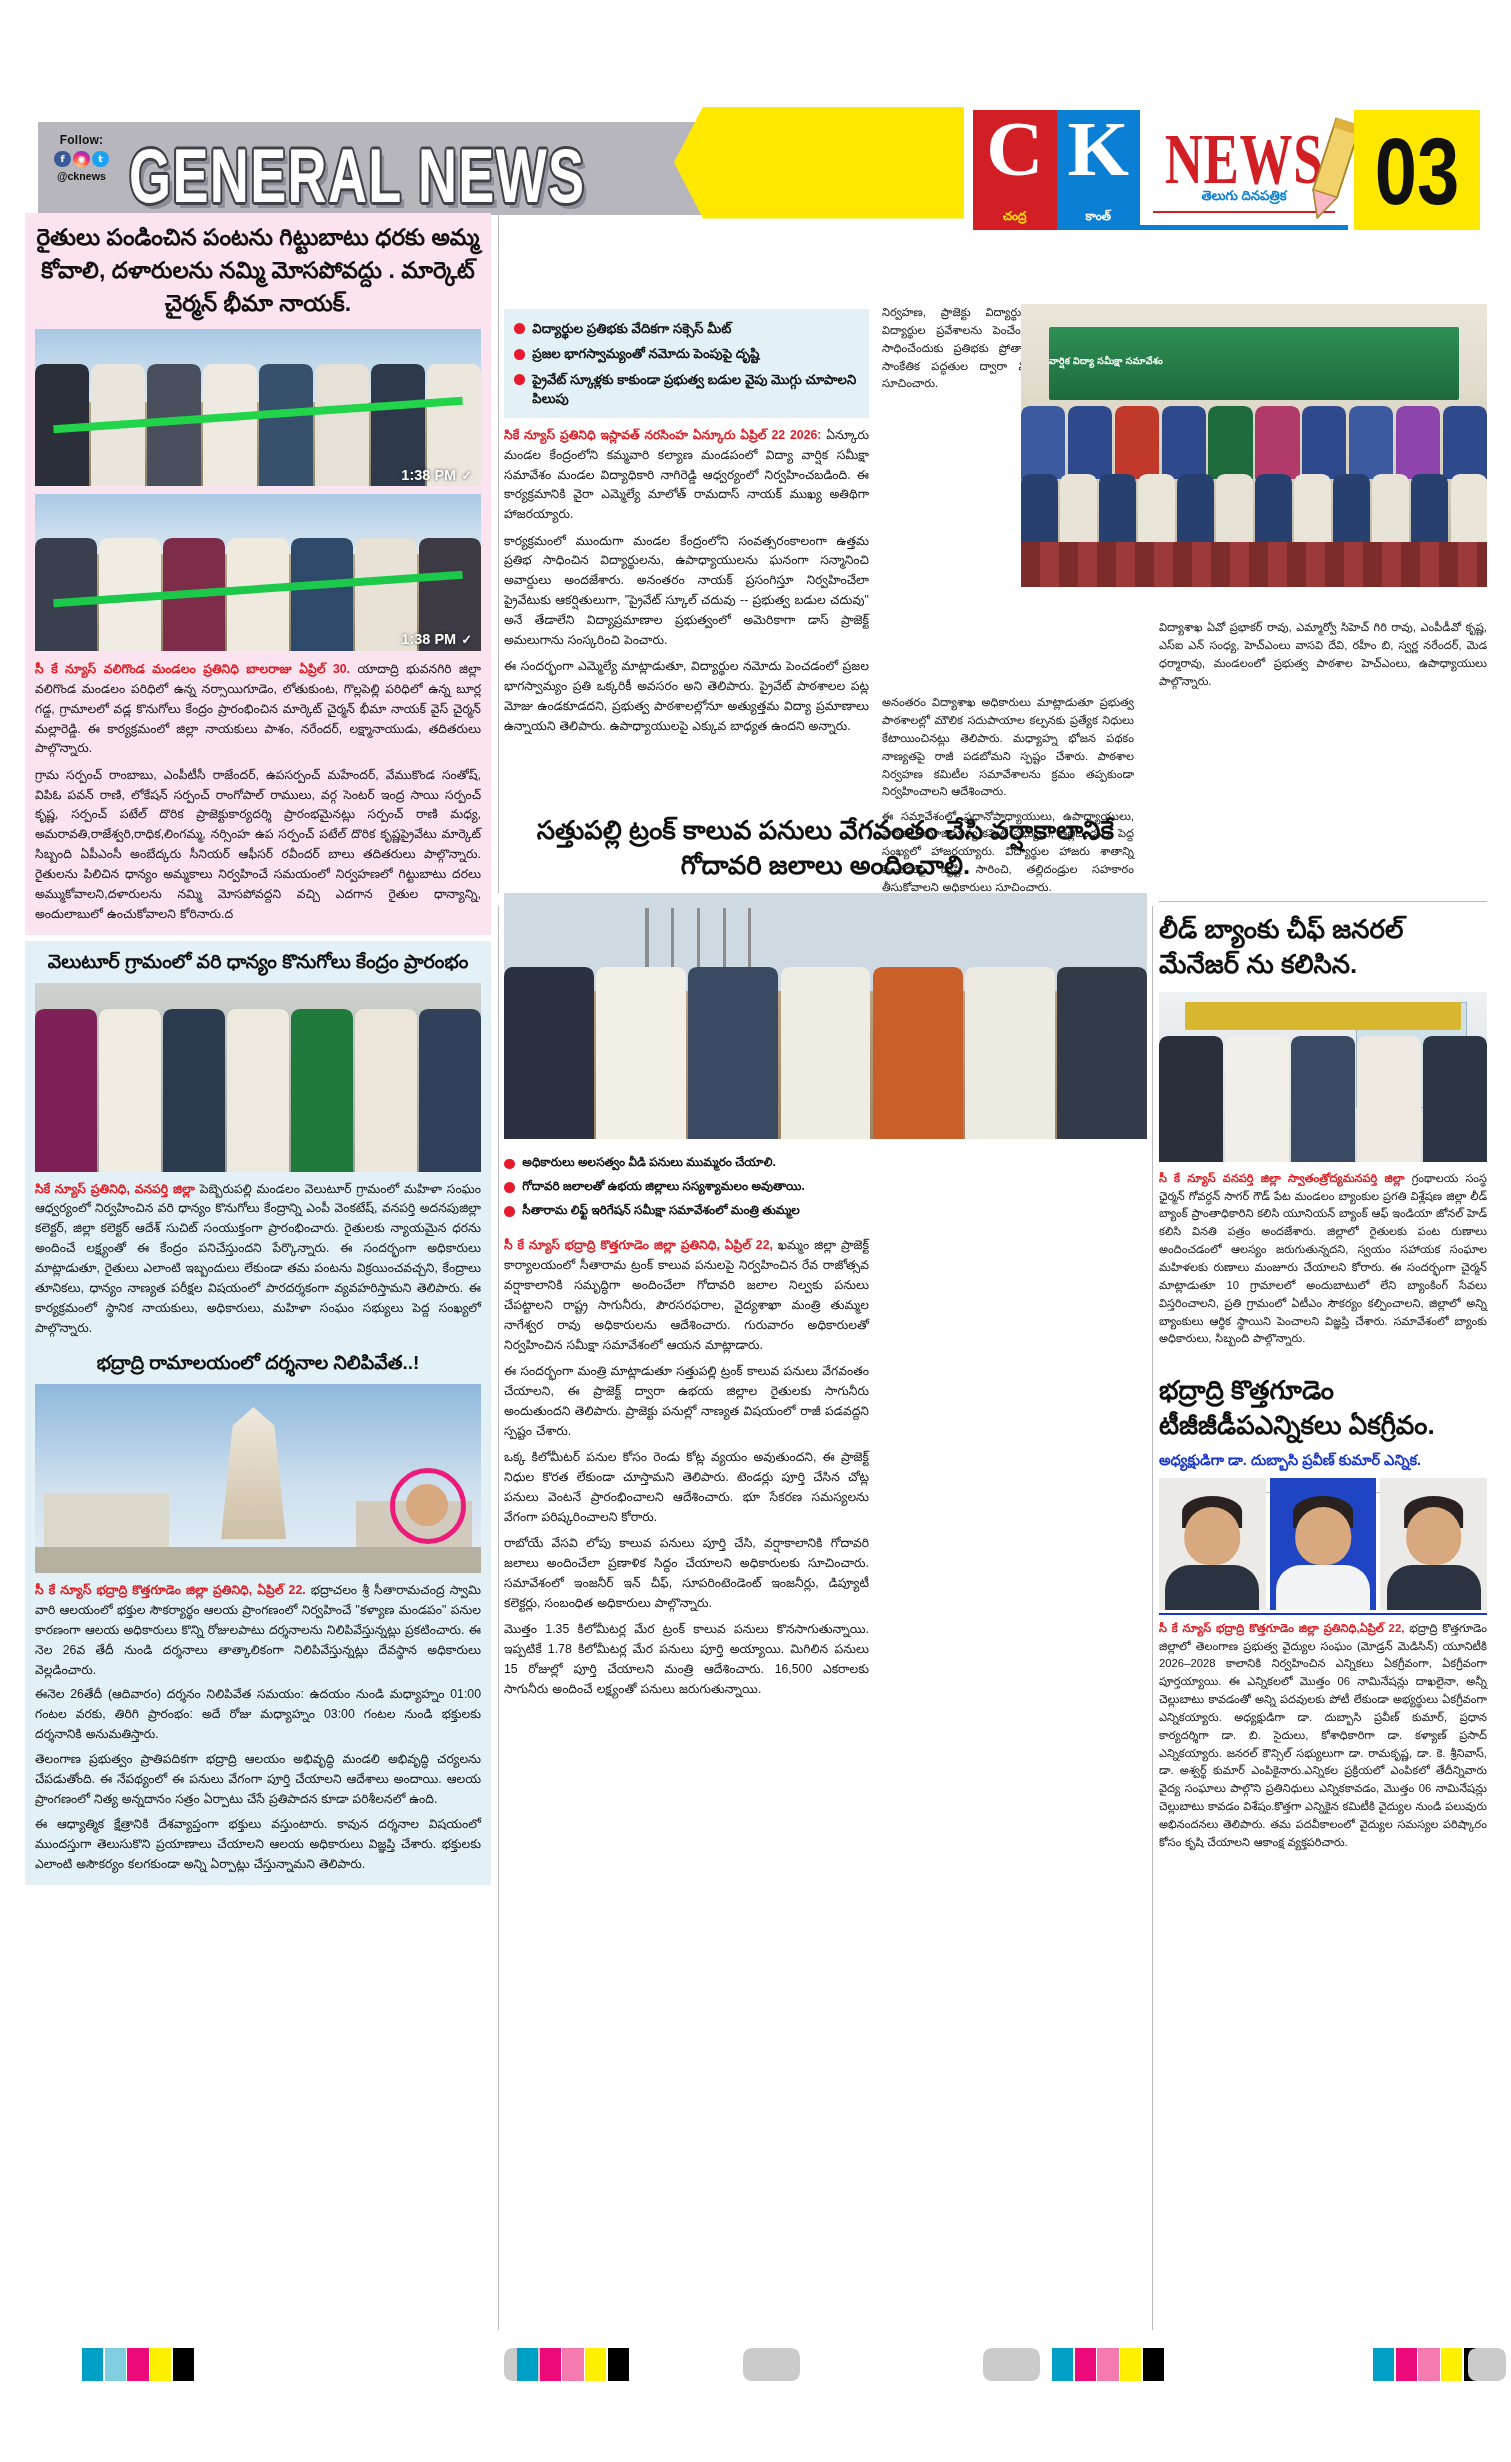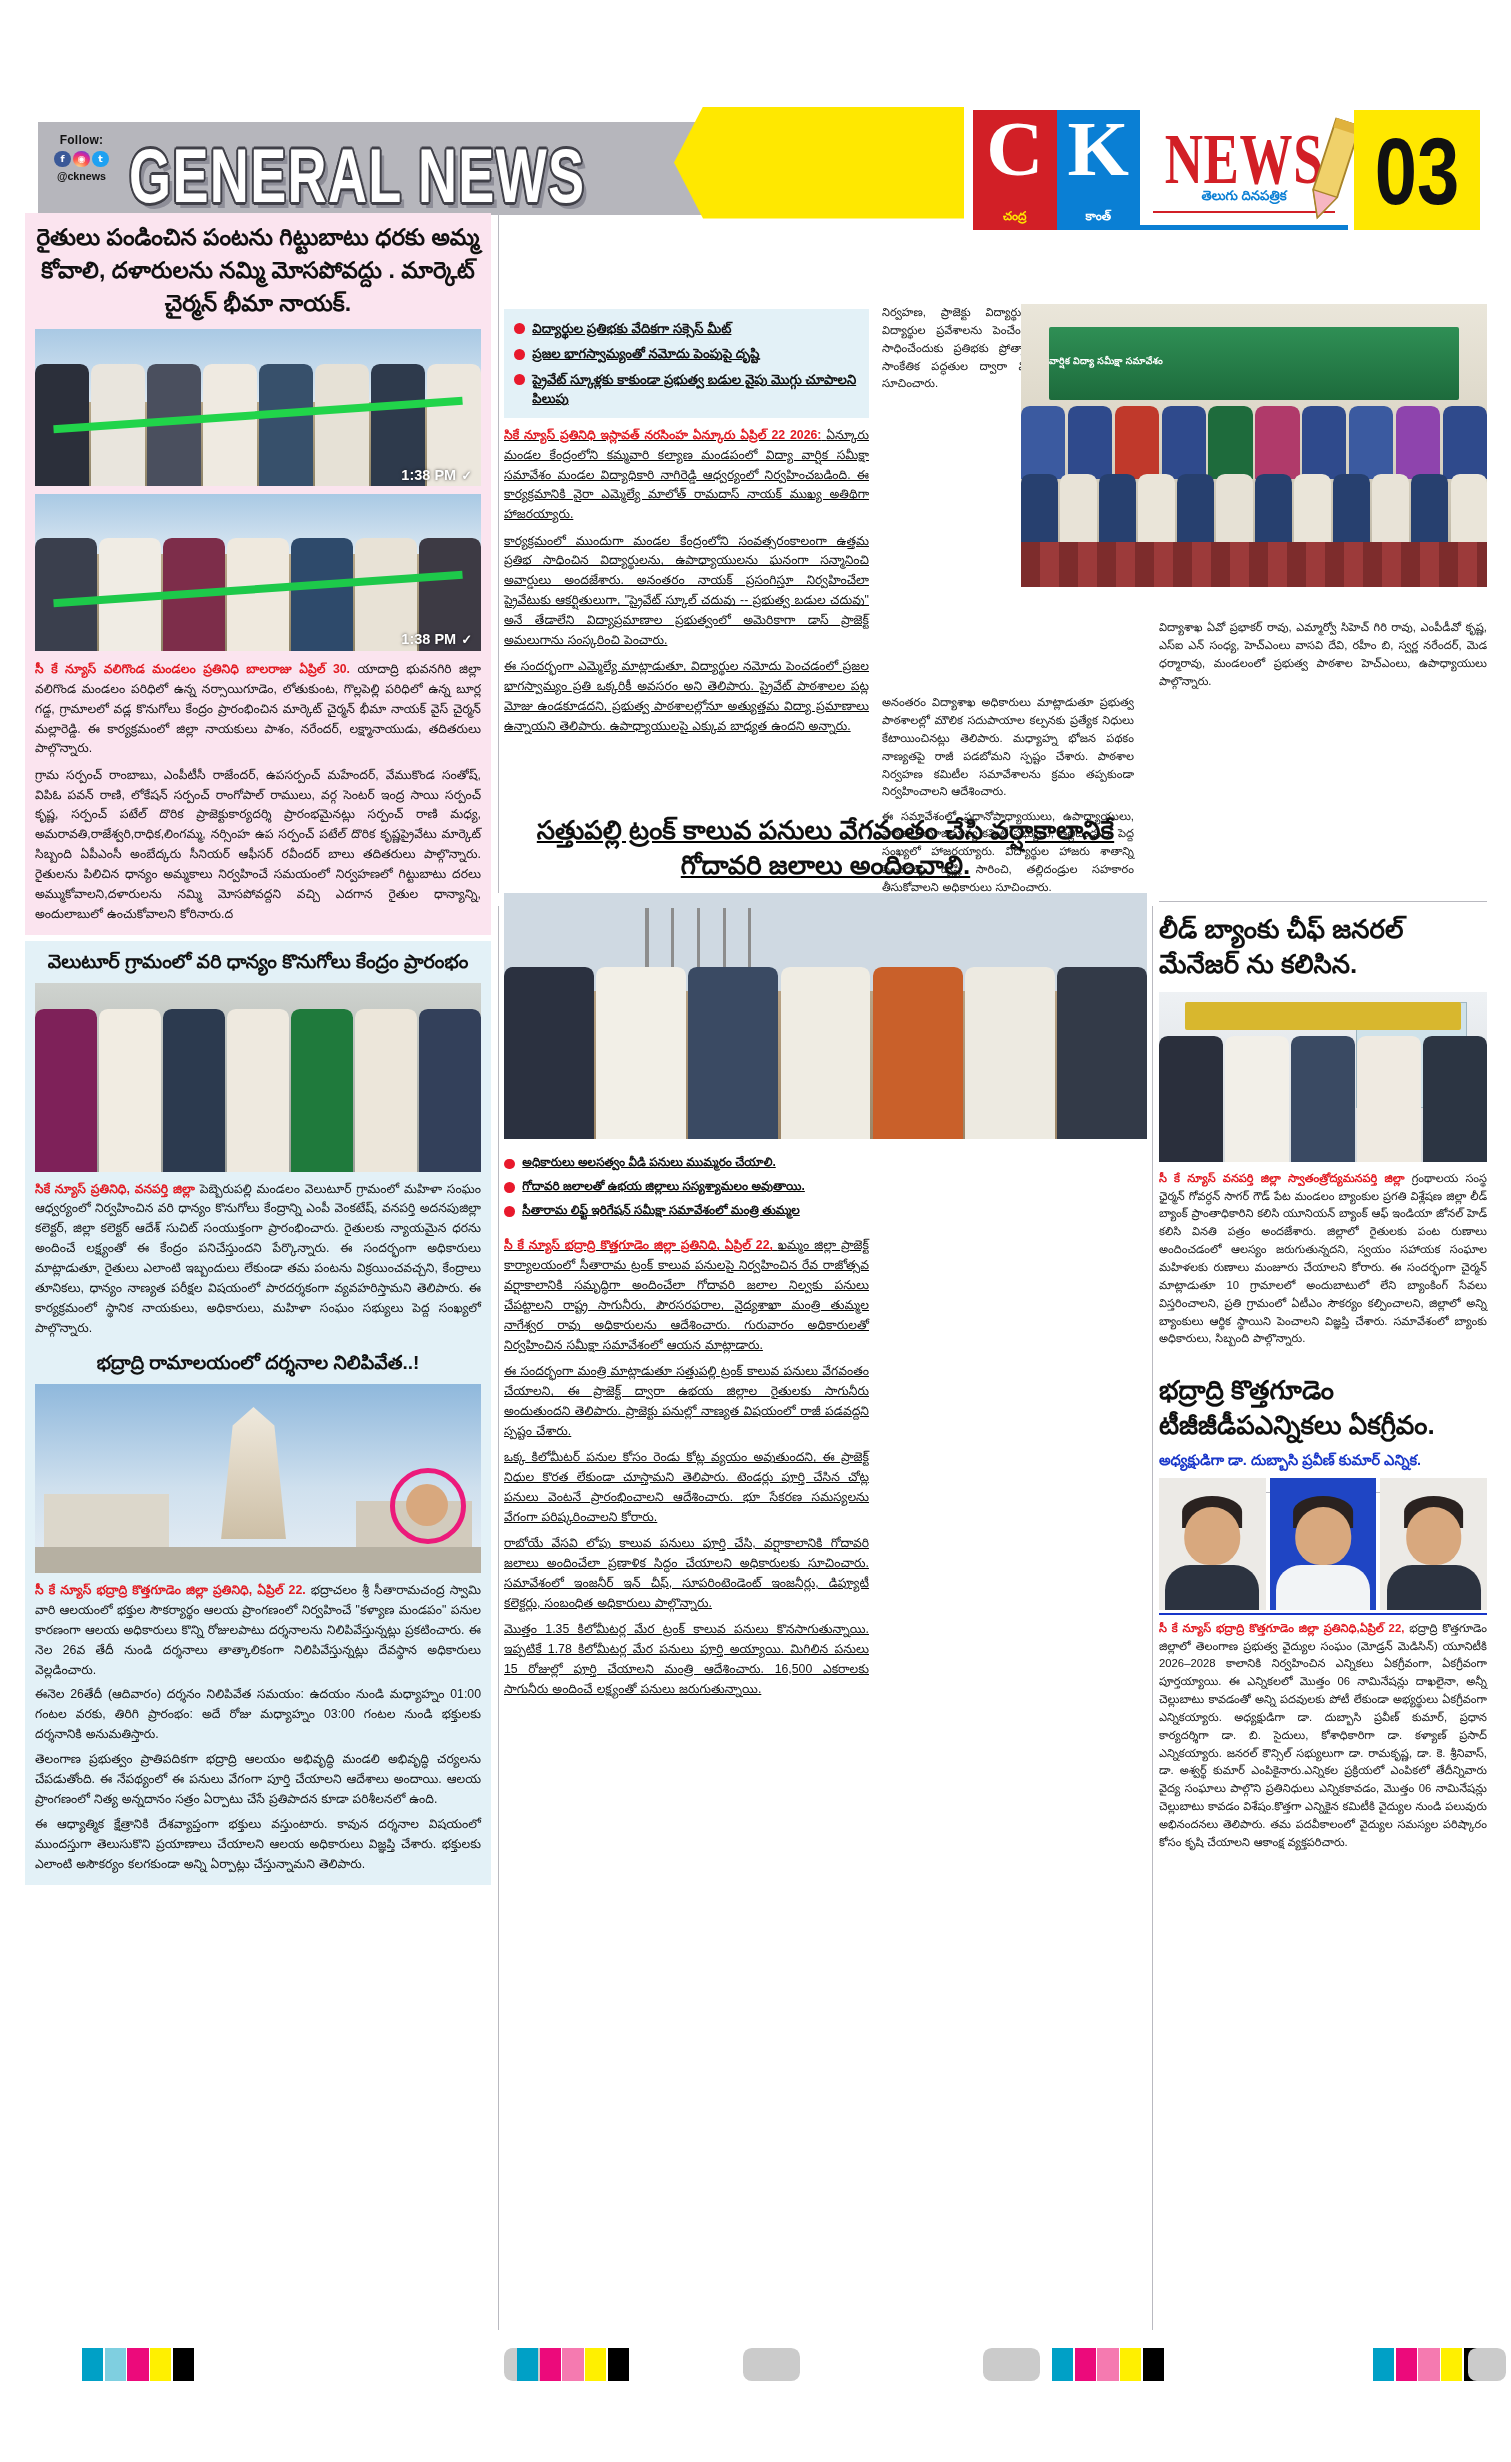--- a/index.html
+++ b/index.html
@@ -152,21 +152,21 @@
   }
 
   
   .cols {
     position: absolute;
     left: 0; top: 213px;
     width: 1260px; height: 2117px;
   }
   .col { position: absolute; top: 0; }
   .col-1 { left: 25px;  width: 466px; }
-  .col-2 { left: 504px; width: 365px; text-decoration: underline; }
+  .col-2 { left: 504px; width: 365px; }
   .col-3 { left: 882px; width: 265px; }
   .col-4 { left: 1159px; width: 328px; }
 
   .vrule {
     position: absolute; top: 0; width: 1.3px; background: #b9b9c0;
   }
 
   
   .blk { width: 100%; }
   .blk-pink { background: #fbe4ef; padding: 7.6px 10px 10px 10px; }

